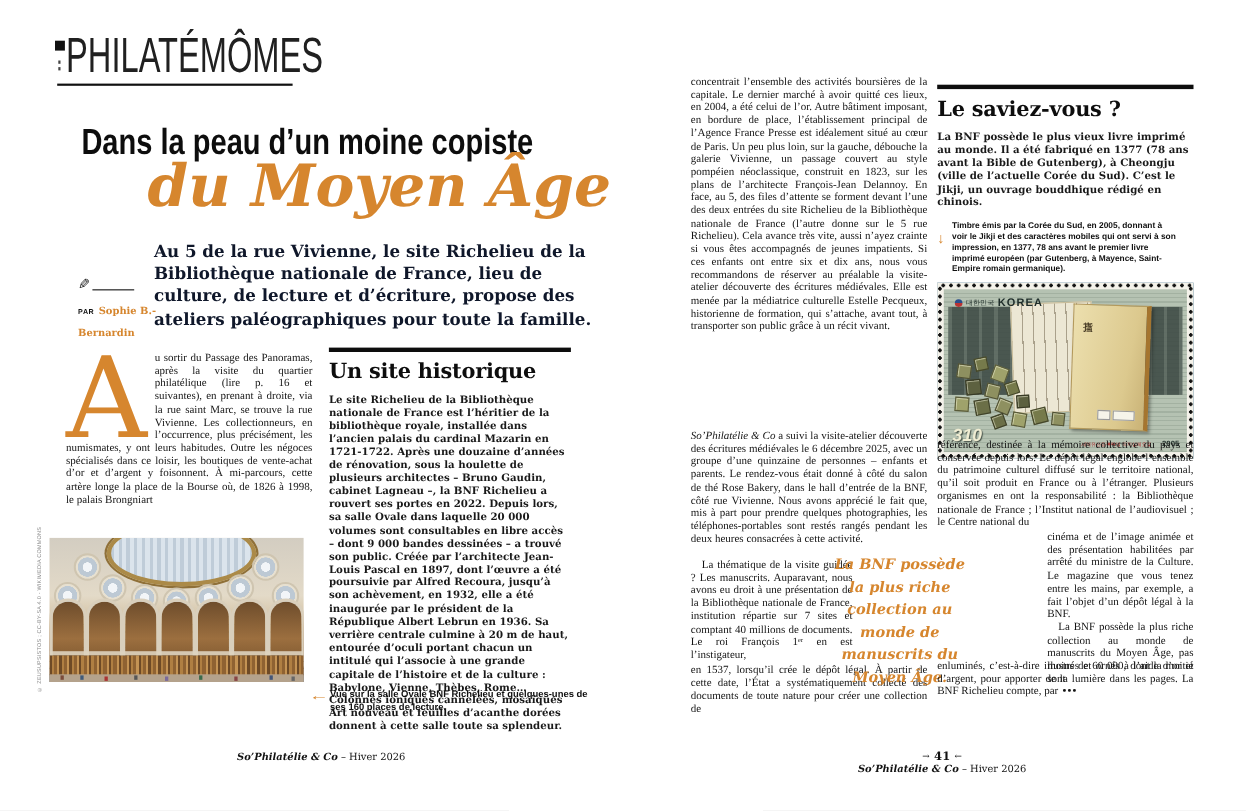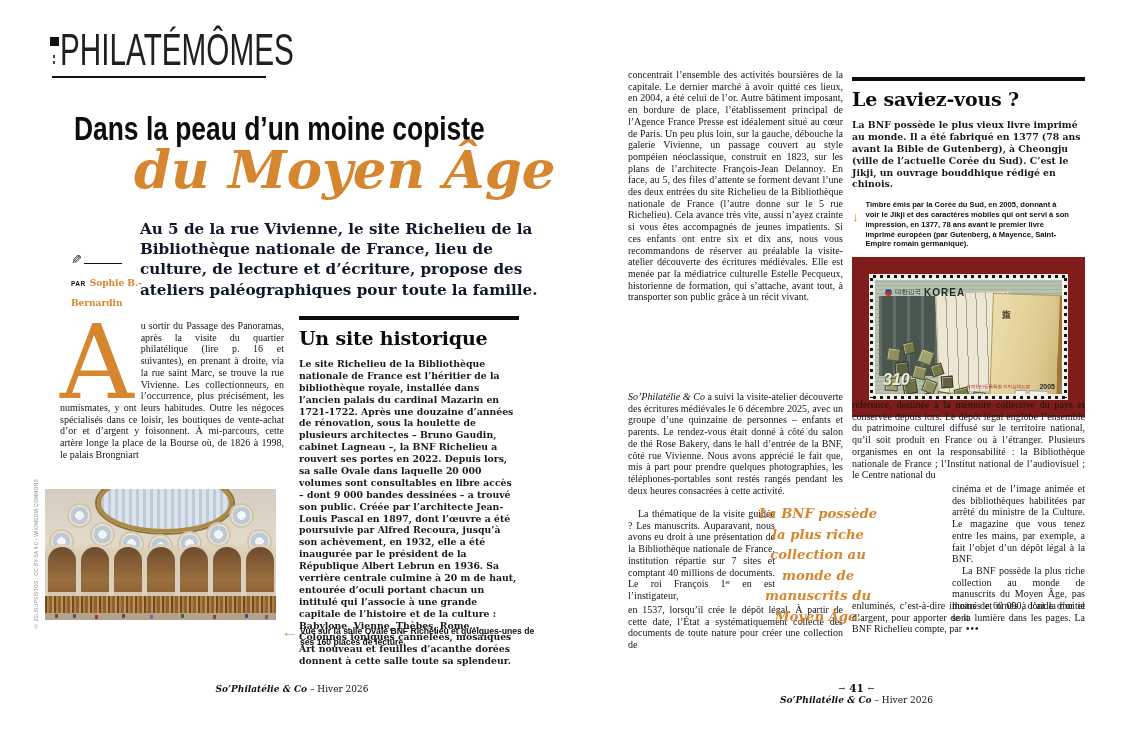--- a/index.html
+++ b/index.html
@@ -80,21 +80,21 @@
   .kb-caption{display:flex;gap:7px;margin-top:10px;align-items:flex-start;}
   .kb-arrow{font-size:13px;line-height:1;font-weight:bold;margin-top:10px;}
   .kb-caption-text{font-family:"Liberation Sans",sans-serif;font-weight:bold;font-size:7.6px;
          line-height:1.28;color:#101010;width:207px;}
   .c2p1{left:852px;top:399px;width:233px;}
   .c2pn{left:952px;top:483px;width:133px;}
   .c2pn p{margin:0;}
   .c2pw{left:852px;top:600px;width:233px;}
   .cont-mark{letter-spacing:1px;font-weight:bold;margin-left:4px;}
   
-  .stamp-block{margin-top:8px;width:233px;height:160px;background:#7f1d1d;box-sizing:border-box;padding:17px;}
+  .stamp-block{margin-top:8px;width:233px;height:160px;background:#0c4a6e;box-sizing:border-box;padding:0;}
   .stamp{position:relative;width:100%;height:100%;background:#f4f2ea;}
   .perf{position:absolute;}
   .perf-top{left:2px;right:2px;top:0;height:5px;background:radial-gradient(circle at 3.5px 2.5px,#121212 1.4px,transparent 1.7px);background-size:7px 5px;background-repeat:repeat-x;}
   .perf-bot{left:2px;right:2px;bottom:0;height:5px;background:radial-gradient(circle at 3.5px 2.5px,#121212 1.4px,transparent 1.7px);background-size:7px 5px;background-repeat:repeat-x;}
   .perf-left{top:2px;bottom:2px;left:0;width:5px;background:radial-gradient(circle at 2.5px 3.5px,#121212 1.4px,transparent 1.7px);background-size:5px 7px;background-repeat:repeat-y;}
   .perf-right{top:2px;bottom:2px;right:0;width:5px;background:radial-gradient(circle at 2.5px 3.5px,#121212 1.4px,transparent 1.7px);background-size:5px 7px;background-repeat:repeat-y;}
   .stamp-art{position:absolute;inset:6px;overflow:hidden;
          background:#b5c2b2 repeating-linear-gradient(0deg,rgba(80,100,85,.18) 0 1px,transparent 1px 4px);}
   .inscription-wall{position:absolute;left:4px;right:4px;top:16px;height:80px;
          background:repeating-linear-gradient(90deg,#5a675f 0 3px,#414e48 3px 14px),
@@ -264,21 +264,21 @@
           <span class="stamp-value">310</span>
           <span class="stamp-red">세계유산등록특별 직지심체요절</span>
           <span class="stamp-year">2005</span>
         </div>
       </div>
     </div>
   </div>
 
   <div class="abs c2p1 bodytext">référence, destinée à la mémoire collective du pays et conservée depuis lors. Le dépôt légal englobe l’ensemble du patrimoine culturel diffusé sur le territoire national, qu’il soit produit en France ou à l’étranger. Plusieurs organismes en ont la responsabilité : la Bibliothèque nationale de France ; l’Institut national de l’audiovisuel ; le Centre national du</div>
   <div class="abs c2pn bodytext">
-    <p>cinéma et de l’image animée et des bibliothèques habilitées par arrêté du ministre de la Culture. Le magazine que vous tenez entre les mains, par exemple, a fait l’objet d’un dépôt légal à la BNF.</p>
+    <p>cinéma et de l’image animée et des présentation habilitées par arrêté du ministre de la Culture. Le magazine que vous tenez entre les mains, par exemple, a fait l’objet d’un dépôt légal à la BNF.</p>
     <p class="indent">La BNF possède la plus riche collection au monde de manuscrits du Moyen Âge, pas moins de 60 000, dont la moitié sont</p>
   </div>
   <div class="abs c2pw bodytext">
     <span>enluminés, c’est-à-dire illustrés et ornés à l’aide d’or et d’argent, pour apporter de la lumière dans les pages. La BNF Richelieu compte, par</span><span class="cont-mark">•••</span>
   </div>
 
   <div class="abs footer footer-right">
     <div class="folio-line">
       <span class="folio-arrow">→</span><span>41</span><span class="folio-arrow">←</span>
     </div>

